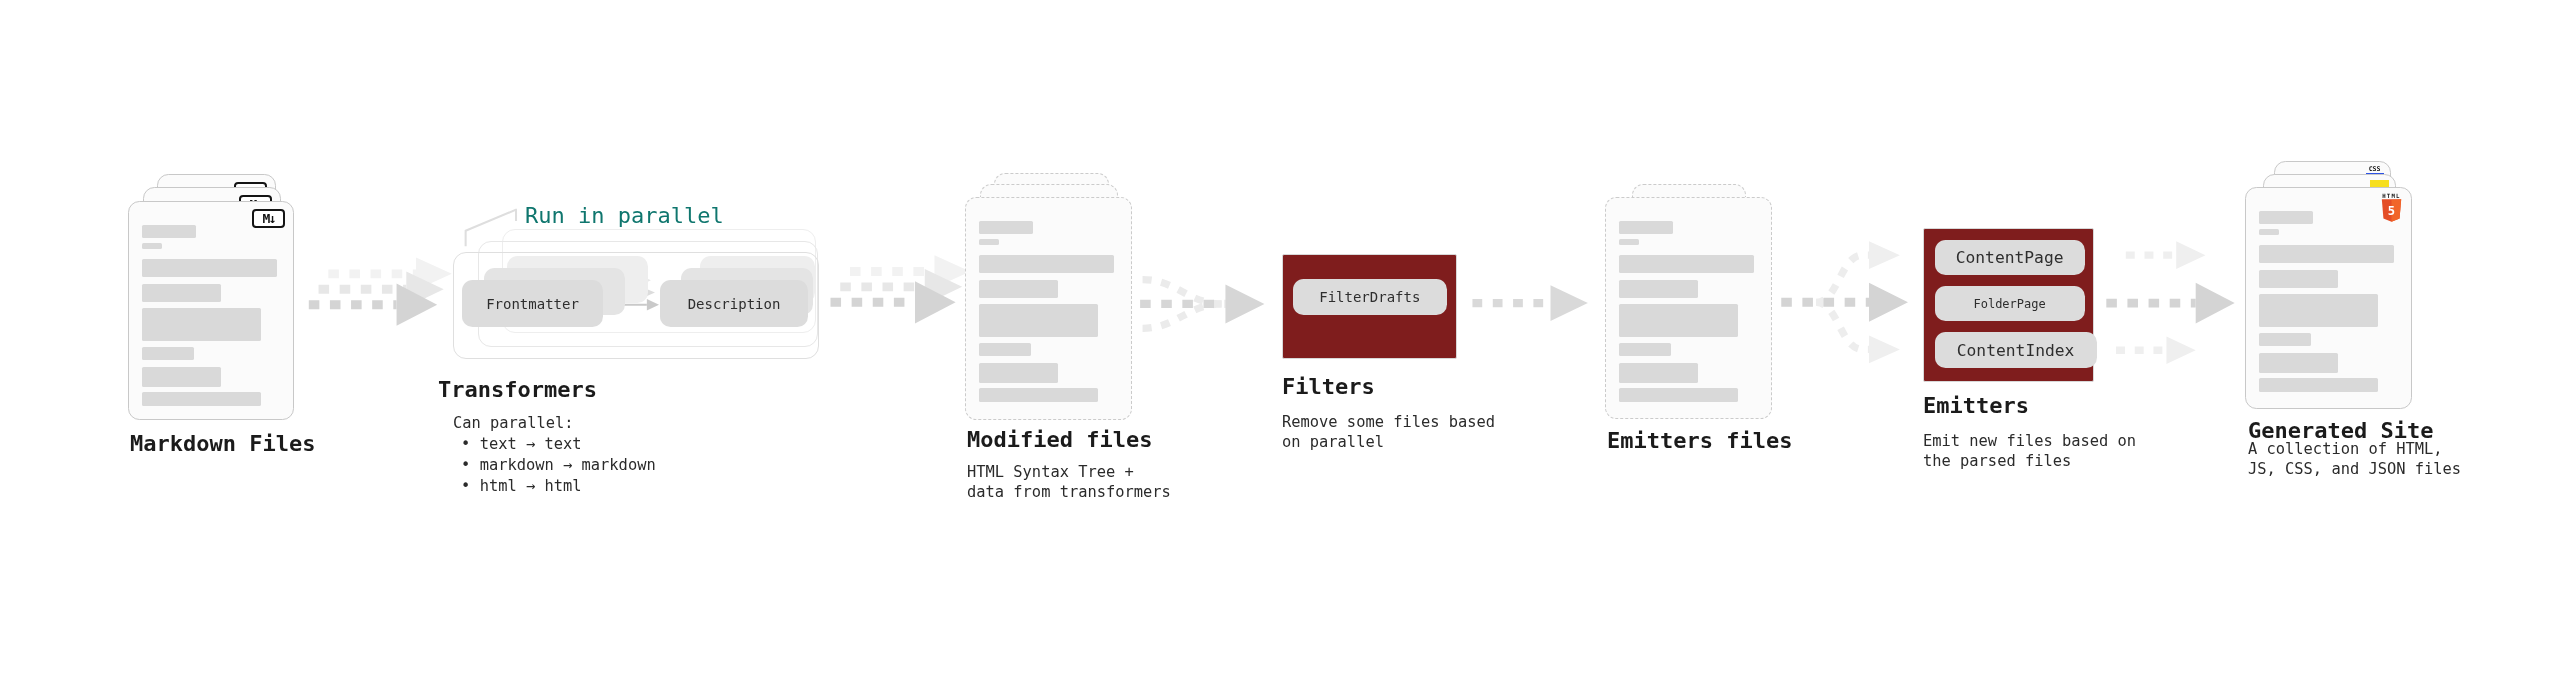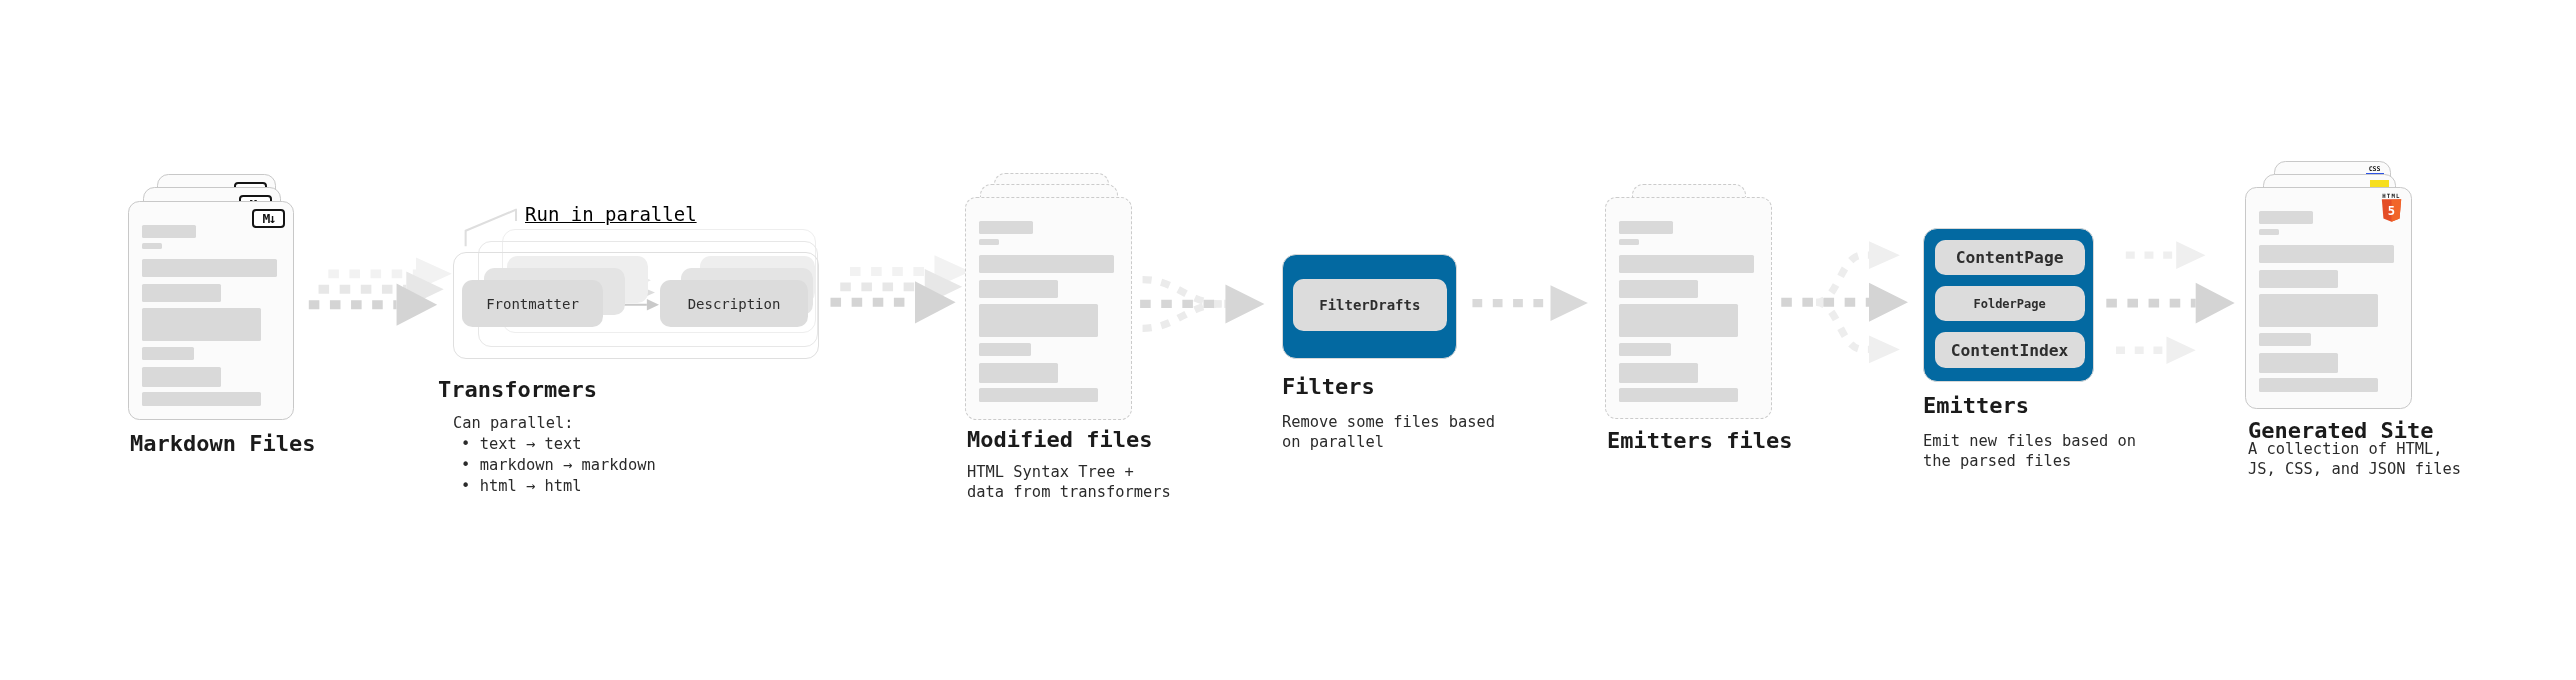--- a/index.html
+++ b/index.html
@@ -27,28 +27,28 @@
   .html5-word{font-size:5.7px;font-weight:bold;letter-spacing:1.2px;color:#141414;line-height:6.5px;}
 
   
   .pill{position:absolute;background:#dcdcdc;border-radius:10.6px;display:flex;align-items:center;
     justify-content:center;font-size:14px;color:#2e2e2e;box-sizing:border-box;}
   .pill.shadow1{background:#e4e4e4;}
   .pill.shadow2{background:#eeeeee;}
   .frame{position:absolute;border:1.6px solid #dfdfdf;border-radius:13px;box-sizing:border-box;background:transparent;}
   .frame.f2{border-color:#e7e7e7;}
   .frame.f3{border-color:#eeeeee;}
-  .panel{position:absolute;border:1.6px solid #d8d8d8;border-radius:14px;background:#0369a1;box-sizing:border-box;font-weight:bold;}
+  .panel{position:absolute;border:1.6px solid #d8d8d8;border-radius:2px;background:#7f1d1d;box-sizing:border-box;}
 
   
   .stage-label{position:absolute;font-size:22px;font-weight:bold;color:#1b1b1b;white-space:nowrap;}
   .stage-sub{position:absolute;font-size:15.4px;line-height:20.3px;color:#2b2b2b;white-space:nowrap;}
   .tf-body{position:absolute;font-size:15.4px;line-height:21px;color:#2b2b2b;white-space:nowrap;}
   .tf-body .bullets{padding-left:8.1px;}
-  .annotation{position:absolute;font-size:19px;color:#000000;white-space:nowrap;text-decoration:underline;}
+  .annotation{position:absolute;font-size:22px;color:#0f766e;white-space:nowrap;}
 </style>
 </head>
 <body>
 
 <div class="canvas">
 
   <svg class="arrows" width="2576" height="681" viewBox="0 0 3170 838">
 
     <g>
       <line x1="404" y1="337" x2="512" y2="337" stroke="#f2f2f2" stroke-width="11" stroke-dasharray="13 13"></line>
@@ -174,21 +174,21 @@
     </div>
     <div class="stage-label" style="left:967px;top:427px">Modified files</div>
     <div class="stage-sub" style="left:967px;top:462px">
       <div>HTML Syntax Tree +</div>
       <div>data from transformers</div>
     </div>
   </div>
 
   <div>
     <div class="panel" style="left:1282px;top:254px;width:175px;height:105px;z-index:2">
-      <div class="pill" style="left:9.8px;top:24.4px;width:154px;height:52px">FilterDrafts</div>
+      <div class="pill" style="left:9.8px;top:24.4px;width:154px;height:36px">FilterDrafts</div>
     </div>
     <div class="stage-label" style="left:1282px;top:374px">Filters</div>
     <div class="stage-sub" style="left:1282px;top:412px">
       <div>Remove some files based</div>
       <div>on parallel</div>
     </div>
   </div>
 
   <div>
     <div class="doc dashed" style="left:1632px;top:184px;width:114px;height:203px;z-index:2"></div>
@@ -204,21 +204,21 @@
           <div class="bar" style="width: 119px; height: 14.6px; margin-bottom: 0px;"></div>
         </div>
     </div>
     <div class="stage-label" style="left:1607px;top:428px">Emitters files</div>
   </div>
 
   <div>
     <div class="panel" style="left:1923px;top:228px;width:171px;height:154px;z-index:2">
       <div class="pill" style="left:10.6px;top:10.6px;width:150px;height:35px;font-size:16.3px">ContentPage</div>
       <div class="pill" style="left:10.6px;top:57px;width:150px;height:35px;font-size:12px">FolderPage</div>
-      <div class="pill" style="left:10.6px;top:103px;width:150px;height:36px;font-size:16.3px">ContentIndex</div>
+      <div class="pill" style="left:10.6px;top:103px;width:162px;height:36px;font-size:16.3px">ContentIndex</div>
     </div>
     <div class="stage-label" style="left:1923px;top:393px">Emitters</div>
     <div class="stage-sub" style="left:1923px;top:431px">
       <div>Emit new files based on</div>
       <div>the parsed files</div>
     </div>
   </div>
 
   <div>
     <div class="doc" style="left:2274px;top:161px;width:117px;height:203px;z-index:2">

